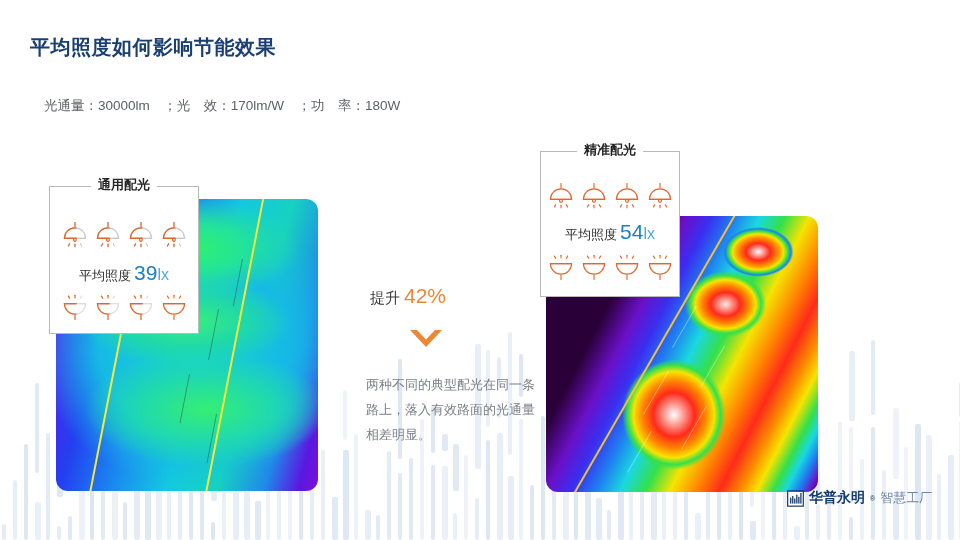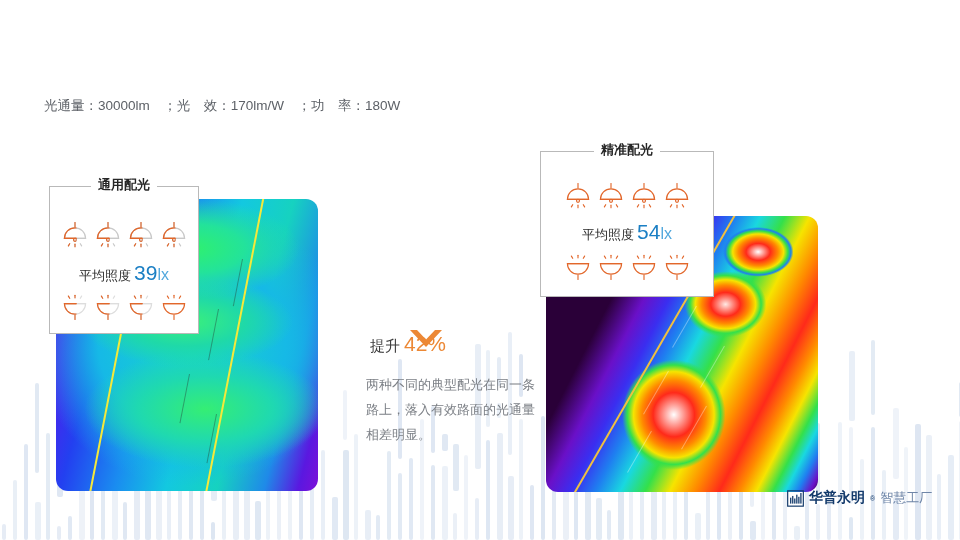--- a/index.html
+++ b/index.html
@@ -91,21 +91,21 @@
   .lane-mark.lightmark { background: rgba(255,255,255,0.35); }
 
   
   .info-card {
     position: absolute;
     background: #ffffff;
     border: 1px solid #b9b9b9;
     box-sizing: border-box;
   }
   #card-left { left: 49px; top: 186px; width: 150px; height: 148px; }
-  #card-right { left: 540px; top: 151px; width: 174px; height: 146px; }
+  #card-right { left: 540px; top: 151px; width: 140px; height: 146px; }
 
   .card-legend {
     position: absolute;
     top: -11px;
     left: 50%;
     transform: translateX(-50%);
     background: #ffffff;
     padding: 0 7px;
     font-size: 13px;
     font-weight: bold;
@@ -153,21 +153,20 @@
     color: #52a8dd;
     vertical-align: baseline;
   }
 
   
   #improve {
     position: absolute;
     left: 370px;
     top: 284px;
     white-space: nowrap;
-    margin-top: 48px;
   }
   .imp-label { font-size: 15px; color: #3c3c3c; }
   .imp-value { font-size: 21px; color: #ec8835; margin-left: 4px; }
 
   #arrow-down {
     position: absolute;
     left: 408px;
     top: 327px;
     width: 36px;
     height: 24px;
@@ -389,20 +388,21 @@
     </div>
     <div class="road-line amber" style="left:70px; top:-60px; height:420px; transform: rotate(30deg);"></div>
     <div class="road-line amber" style="left:222px; top:-60px; height:420px; transform: rotate(30deg);"></div>
     <div class="lane-mark lightmark" style="left:150px; top:90px; height:48px; transform:rotate(30deg);"></div>
     <div class="lane-mark lightmark" style="left:178px; top:130px; height:48px; transform:rotate(30deg);"></div>
     <div class="lane-mark lightmark" style="left:122px; top:155px; height:50px; transform:rotate(30deg);"></div>
     <div class="lane-mark lightmark" style="left:160px; top:190px; height:50px; transform:rotate(30deg);"></div>
     <div class="lane-mark lightmark" style="left:105px; top:215px; height:48px; transform:rotate(30deg);"></div>
   </div>
 
+  <div id="title">平均照度如何影响节能效果</div>
 
   <div id="subtitle">
     <div>光通量：30000lm　；光　效：170lm/W　；功　率：180W</div>
   </div>
 
   <div class="info-card" id="card-left">
     <div class="card-legend">通用配光</div>
 
     <div class="lamp-row top">
       <svg class="lamp" viewBox="0 0 34 34">

